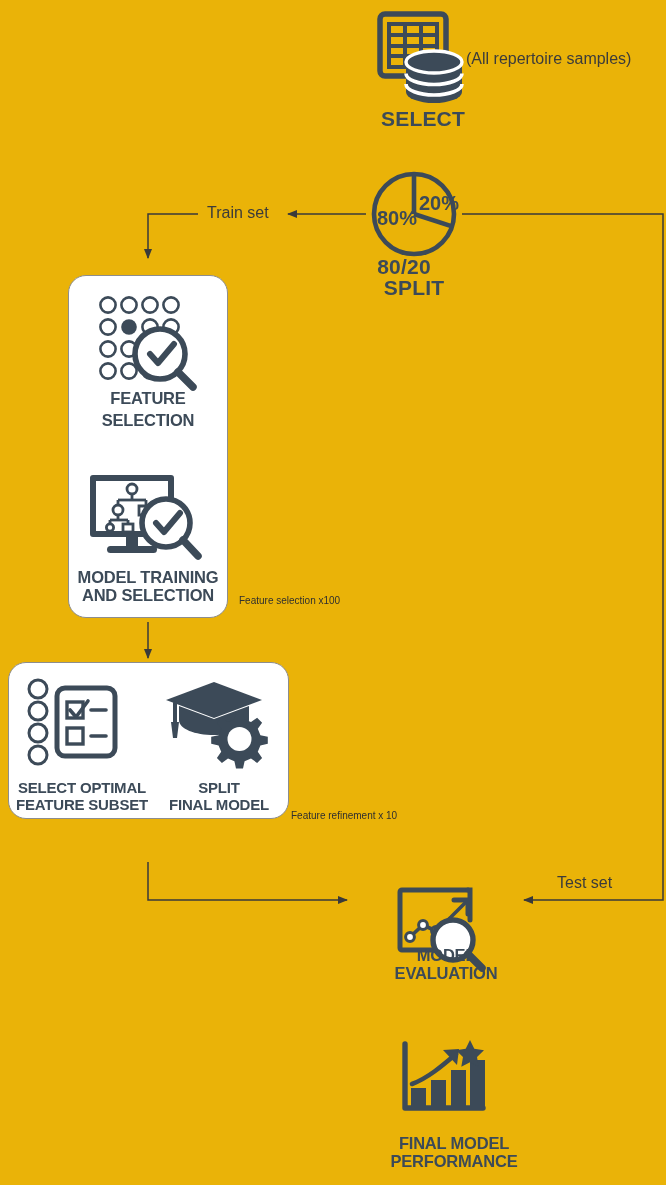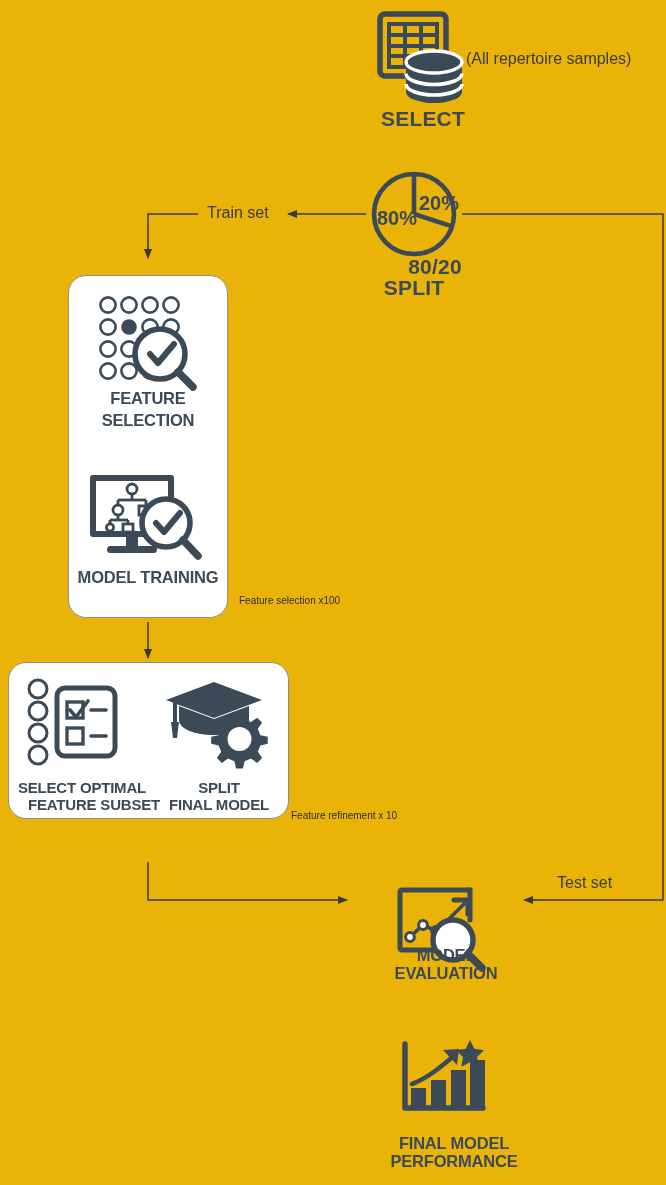--- a/index.html
+++ b/index.html
@@ -98,21 +98,21 @@
     <svg width="88" height="88" viewBox="0 0 88 88">
       <circle cx="44" cy="44" r="40" fill="none" stroke="#3c4a58" stroke-width="4.6"></circle>
 
       <line x1="44" y1="44" x2="44" y2="4" stroke="#3c4a58" stroke-width="4.6"></line>
       <line x1="44" y1="44" x2="82.04" y2="56.36" stroke="#3c4a58" stroke-width="4.6"></line>
     </svg>
   </div>
   <div class="abs pct" style="left:419px; top:192px;">20%</div>
   <div class="abs pct" style="left:377px; top:207px;">80%</div>
 
-  <div class="abs cap cap-lg" style="left:380px; top:256px; width:110px;text-align:center;">80/20</div>
+  <div class="abs cap cap-lg" style="left:349px; top:256px; width:110px;text-align:center;">80/20</div>
   <div class="abs cap cap-lg" style="left:359px; top:277px; width:110px;">SPLIT</div>
 
   <svg class="abs" style="left:0; top:0;" width="666" height="1185">
     <defs>
       <marker id="ah" viewBox="0 0 10 10" refX="9" refY="5" markerWidth="7" markerHeight="7" orient="auto-start-reverse">
         <path d="M 0 1 L 10 5 L 0 9 z" fill="#3a3a3a"></path>
       </marker>
     </defs>
 
     <line x1="366" y1="214" x2="288" y2="214" stroke="#3a3a3a" stroke-width="1.5" marker-end="url(#ah)"></line>
@@ -185,20 +185,21 @@
         <circle cx="22" cy="57.5" r="3.6"></circle>
         <rect x="35" y="54" width="10" height="8"></rect>
       </g>
 
       <circle cx="78" cy="53" r="24" fill="#ffffff" stroke="#3c4a58" stroke-width="5.6"></circle>
       <path d="M68 53 l8 9 l16 -19" fill="none" stroke="#3c4a58" stroke-width="6" stroke-linecap="round" stroke-linejoin="round"></path>
       <line x1="95" y1="70" x2="110" y2="86" stroke="#3c4a58" stroke-width="7.5" stroke-linecap="round"></line>
     </svg>
   </div>
   <div class="abs cap cap-md" style="left:58px; top:569px; width:180px;">MODEL TRAINING</div>
+  <div class="abs cap cap-md" style="left:58px; top:587px; width:180px;">AND SELECTION</div>
 
   <div class="abs note-dark" style="left:239px; top:595px;">Feature selection x100</div>
 
   <div class="abs stage-box" style="left:8px; top:662px; width:281px; height:157px;"></div>
 
   <div class="abs" style="left:27px; top:678px;">
     <svg width="93" height="90" viewBox="0 0 93 90">
       <g fill="none" stroke="#3c4a58" stroke-width="3">
         <circle cx="11" cy="11" r="9"></circle>
         <circle cx="11" cy="33" r="9"></circle>
@@ -210,21 +211,21 @@
 
       <rect x="40" y="24" width="16" height="16" fill="none" stroke="#3c4a58" stroke-width="3.4"></rect>
       <path d="M43 32 l6 7 l12 -16" fill="none" stroke="#3c4a58" stroke-width="3.6" stroke-linecap="round" stroke-linejoin="round"></path>
       <line x1="64" y1="32" x2="79" y2="32" stroke="#3c4a58" stroke-width="3.6" stroke-linecap="round"></line>
 
       <rect x="40" y="50" width="16" height="16" fill="none" stroke="#3c4a58" stroke-width="3.4"></rect>
       <line x1="64" y1="58" x2="79" y2="58" stroke="#3c4a58" stroke-width="3.6" stroke-linecap="round"></line>
     </svg>
   </div>
   <div class="abs cap cap-sm" style="left:4px; top:780px; width:156px;">SELECT OPTIMAL</div>
-  <div class="abs cap cap-sm" style="left:4px; top:797px; width:156px;text-align:right;">FEATURE SUBSET</div>
+  <div class="abs cap cap-sm" style="left:4px; top:797px; width:156px;">FEATURE SUBSET</div>
 
   <div class="abs" style="left:166px; top:678px;">
     <svg width="105" height="90" viewBox="0 0 105 90">
 
       <path d="M48 4 L96 22 L48 40 L0 22 Z" fill="#3c4a58"></path>
       <path d="M13 28 v14 c0 9 16 15 35 15 c19 0 35 -6 35 -15 v-14 l-35 13 z" fill="#3c4a58"></path>
 
       <path d="M9 25 v20" stroke="#3c4a58" stroke-width="4" fill="none" stroke-linecap="round"></path>
       <path d="M5 44 h8 l-2 16 h-4 z" fill="#3c4a58"></path>
 

